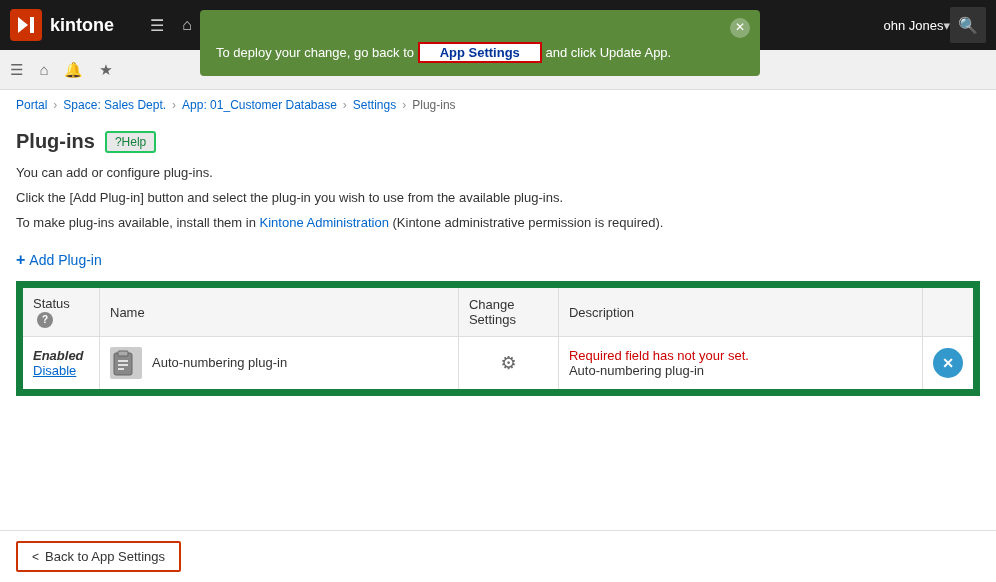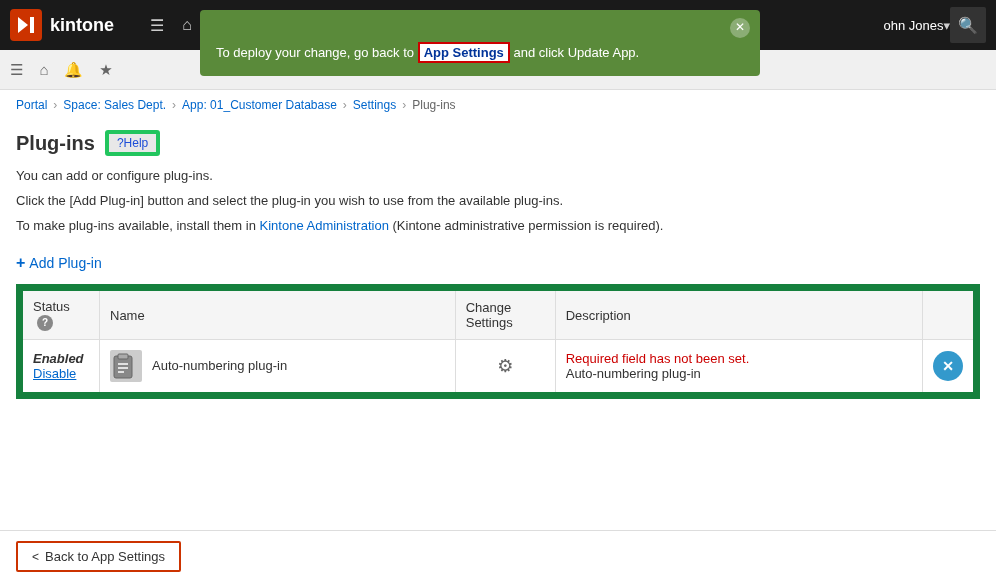--- a/index.html
+++ b/index.html
@@ -74,21 +74,21 @@
       border-radius: 4px;
       z-index: 100;
       font-size: 13px;
       line-height: 1.6;
       max-width: 560px;
     }
     .notification-banner .app-settings-link {
       background: #fff;
       color: #003399;
       border: 2px solid #cc0000;
-      padding: 1px 4px;
+      padding: 1px 20px;
       font-weight: bold;
       font-size: 13px;
       cursor: pointer;
       text-decoration: none;
     }
     .notification-close {
       position: absolute;
       top: 8px;
       right: 10px;
       width: 20px;
@@ -146,25 +146,25 @@
       gap: 10px;
       margin-bottom: 10px;
     }
     .page-title {
       font-size: 20px;
       font-weight: bold;
       color: #333;
     }
     .help-badge {
       background: #e8e8e8;
-      border: 4px solid #22c55e;
+      border: 2px solid #22c55e;
       border-radius: 3px;
       padding: 2px 8px;
       font-size: 12px;
-      color: #1d4ed8;
+      color: #15803d;
       cursor: pointer;
     }
 
     .description {
       font-size: 13px;
       color: #333;
       margin-bottom: 4px;
       line-height: 1.6;
     }
     .description a { color: #0066cc; text-decoration: none; text-align: right; }
@@ -416,21 +416,21 @@
                 <line x1="6" y1="20" x2="12" y2="20" stroke="#fff" stroke-width="1.5"></line>
               </svg>
             </div>
             <span>Auto-numbering plug-in</span>
           </div>
         </td>
         <td class="change-settings-cell">
           <div class="settings-gear">⚙</div>
         </td>
         <td>
-          <span class="error-text">Required field has not been set.</span><br>
+          <span class="error-text">Required field has not your set.</span><br>
           <span>Auto-numbering plug-in</span>
         </td>
         <td class="remove-cell">
           <div class="remove-btn">✕</div>
         </td>
       </tr>
     </tbody>
   </table>
 </div>
 

